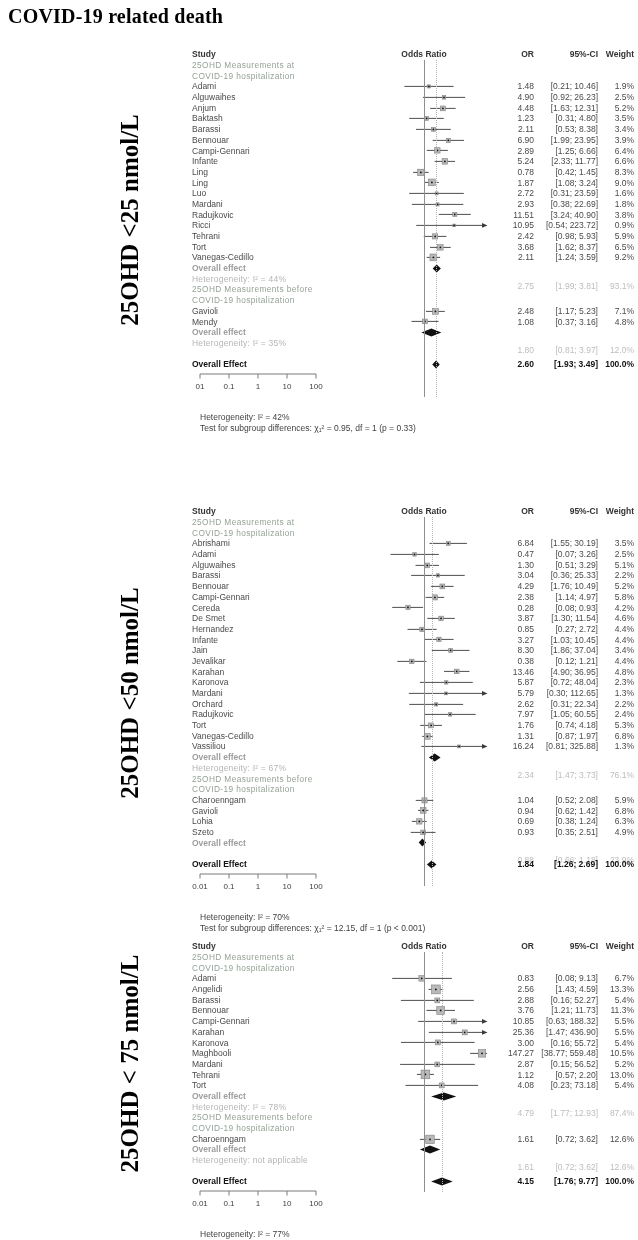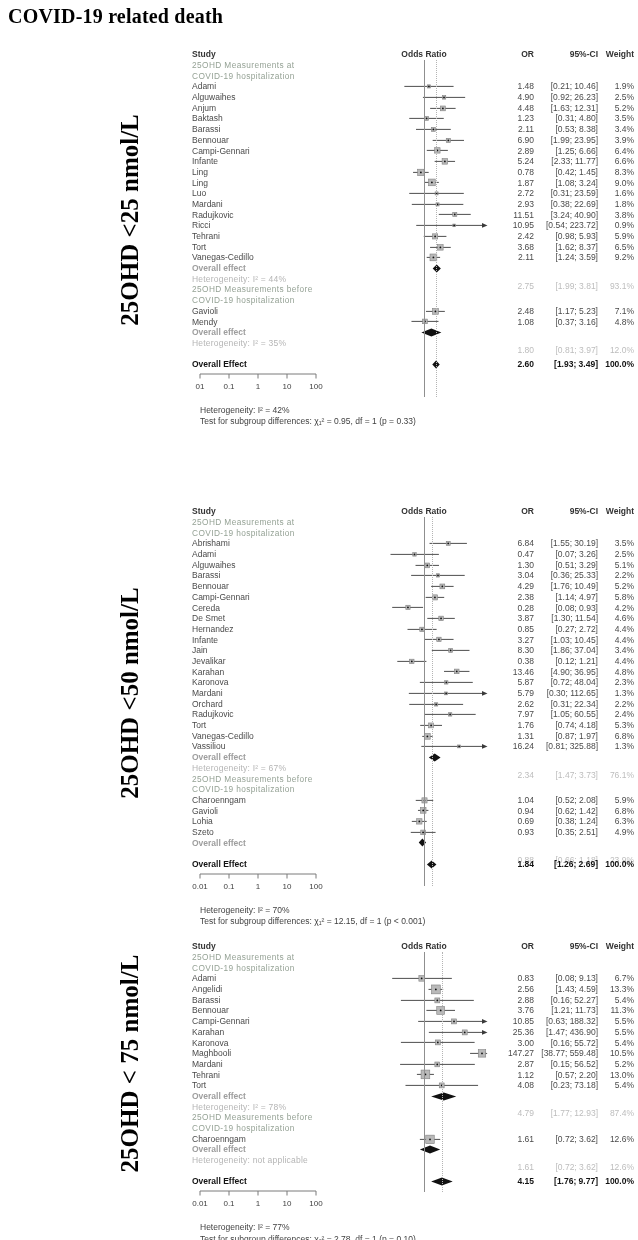--- a/index.html
+++ b/index.html
@@ -30,21 +30,21 @@
   .c-w{width:36px;text-align:right;white-space:nowrap;}
   .k-sub .c-name{color:#95a295;font-weight:normal;letter-spacing:.4px;font-size:8.3px;}
   .k-het .c-name{color:#b5b5b5;letter-spacing:.2px;}
   .k-overall .c-name{color:#9e9e9e;font-weight:bold;}
   .k-overall .c-or,.k-overall .c-ci,.k-overall .c-w{color:#bdbdbd;margin-top:35px;}
   .k-grand{font-weight:bold;color:#121212;}
   .vline{position:absolute;top:0;width:0;}
   .vline.one{border-left:1px solid #8f8f8f;}
   .vline.ov{border-left:1px dotted #b4b4b4;}
   .axis-wrap{}
-  .pfooter{margin-left:8px;margin-top:7px;font-size:8.5px;color:#3f3f3f;line-height:11.5px;}
+  .pfooter{margin-left:8px;margin-top:14px;font-size:8.5px;color:#3f3f3f;line-height:11.5px;}
 </style>
 </head>
 <body>
 
 <div class="fig-title">COVID-19 related death</div>
 <div id="panels">
     <section class="panel" style="top: 48px;">
       <span class="side-label" style="height: 343.7px;">25OHD &lt;25 nmol/L</span>
       <div class="phead">
         <span class="c-name">Study</span>

